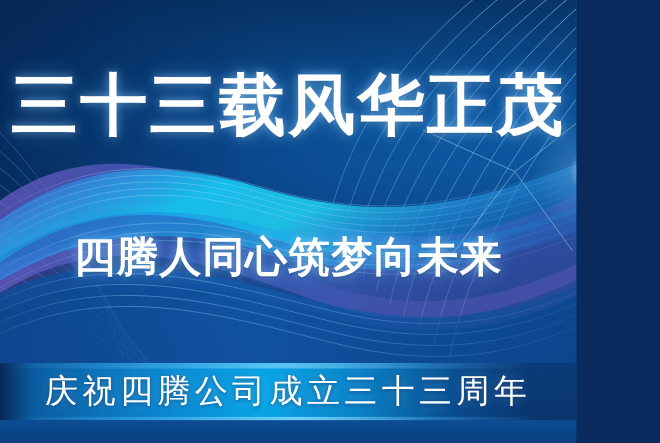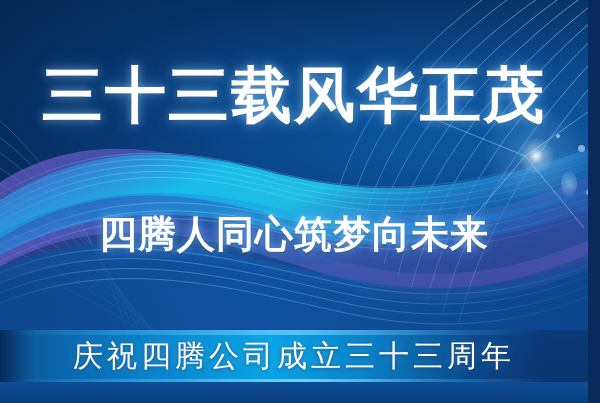--- a/index.html
+++ b/index.html
@@ -1,21 +1,21 @@
 <!DOCTYPE html>
 <html><head>
 <meta charset="utf-8">
 <title>Anniversary Banner</title>
 <style>
   html,body{margin:0;padding:0;background:#0a2a5e;}
   *{box-sizing:border-box;}
 
   #banner{
     position:relative;
-    width:588px;
+    width:524px;
     height:403px;
     overflow:hidden;
     font-family:"Liberation Sans","DejaVu Sans",sans-serif;
     background:#0b4286;
   }
 
   
   .bg-base{
     position:absolute; inset:0;
     background:

